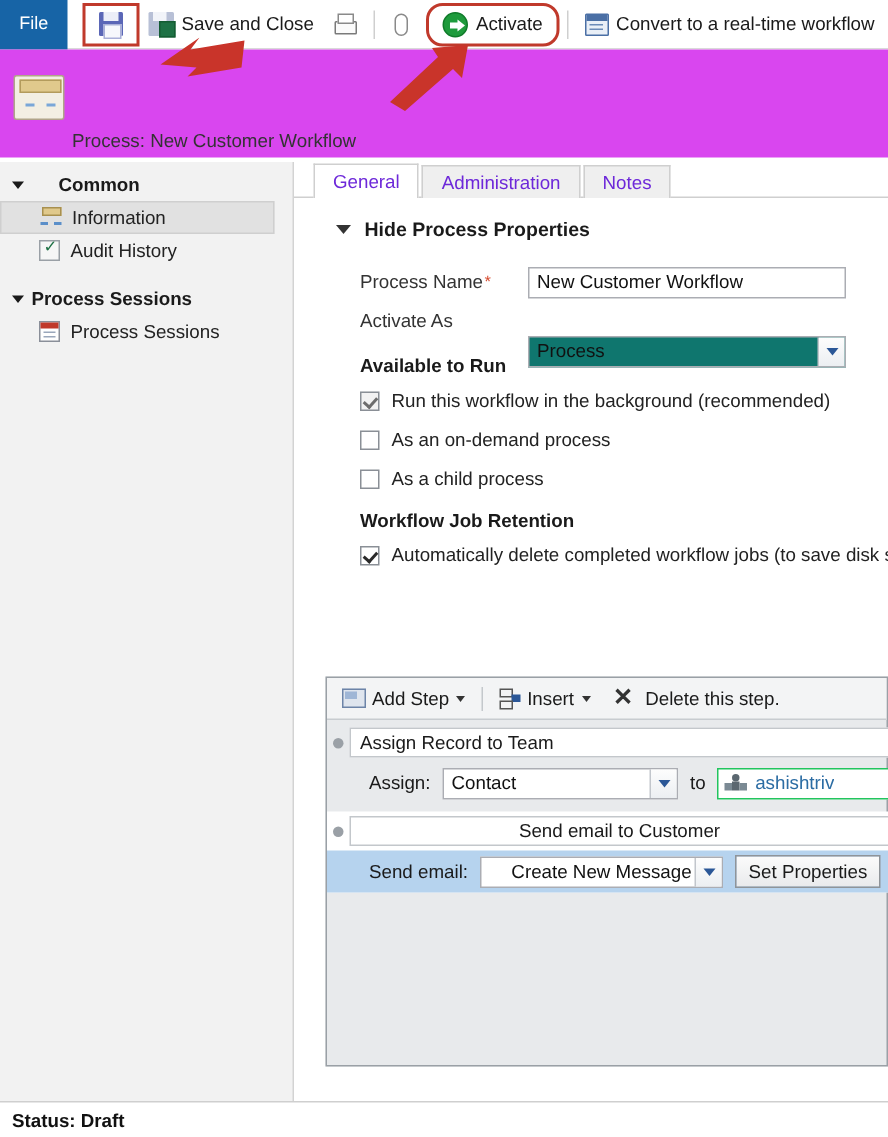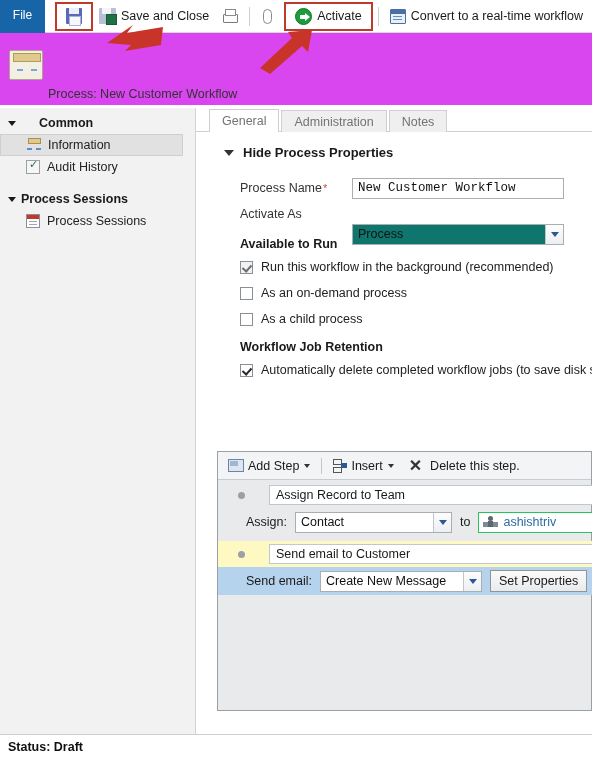--- a/index.html
+++ b/index.html
@@ -115,21 +115,21 @@
   .ni-sessions{ background:#fff; border:1px solid #8a8f99; }
   .ni-sessions::before{content:"";position:absolute;left:0;top:0;width:100%;height:4px;background:#c0392b;}
   .ni-sessions::after{content:"";position:absolute;left:2px;top:6px;width:8px;height:1px;background:#9aa7bb;box-shadow:0 3px 0 #9aa7bb;}
 
   
   .main { position:absolute; left:196px; top:108px; width:396px; height:626px; background:#fff; }
 
   .tabs { position:absolute; left:13px; top:0px; display:flex; align-items:flex-end; height:24px; }
   .tab {
     height:22px; padding:0 12px; display:flex; align-items:center;
-    font-size:12.5px; color:#737373;
+    font-size:12.5px; color:#6d28d9;
     background:#efefef; border:1px solid #cfcfcf; border-bottom:none; margin-right:2px;
   }
   .tab.active { background:#ffffff; border-color:#cfcfcf; height:23px; }
   .tab-underline { position:absolute; left:0px; top:23px; width:396px; height:1px; background:#cfcfcf; }
 
   .section-head {
     position:absolute; left:28px; top:37px;
     display:flex; align-items:center; gap:9px;
     font-weight:bold; font-size:13px; color:#1a1a1a;
   }
@@ -178,21 +178,21 @@
   .ico-addstep { width:16px; height:13px; background:#dfe5ee; border:1px solid #6d84a8; position:relative; }
   .ico-addstep::before{content:"";position:absolute;left:1px;top:1px;width:8px;height:5px;background:#9fb6d6;}
   .ico-insert { width:14px; height:13px; position:relative; }
   .ico-insert::before{content:"";position:absolute;left:0;top:0;width:7px;height:4px;border:1px solid #555;}
   .ico-insert::after{content:"";position:absolute;left:0;top:8px;width:7px;height:4px;border:1px solid #555;}
   .ico-insert-sq{position:absolute;left:8px;top:4px;width:6px;height:5px;background:#2b5797;}
   .ico-x { font-size:16px; color:#333; font-weight:bold; line-height:1; }
   .dd-caret { width:0;height:0;border-left:3.5px solid transparent;border-right:3.5px solid transparent;border-top:4.5px solid #333; margin-left:1px;}
 
   .step-block { position:absolute; left:0; width:375px; }
-  .step-title-row { display:flex; align-items:center; height:26px; padding-left:20px; gap:24px; }
+  .step-title-row { display:flex; align-items:center; height:26px; padding-left:4px; gap:4px; }
   .bullet { width:7px; height:7px; border-radius:50%; background:#9aa0a6; flex:0 0 auto; }
   .step-name-box {
     flex:1; height:20px; background:#fff; border:1px solid #c3c7cb;
     font-size:12.5px; color:#1a1a1a; padding:0 6px; line-height:18px;
     margin-right:0px;
   }
   .step-detail-row { display:flex; align-items:center; height:28px; padding-left:28px; gap:8px; font-size:12.5px;}
   .mini-select {
     width:157px; height:21px; background:#fff; border:1px solid #abadb3;
     font-size:12.5px; color:#111; padding:0 5px; line-height:19px; position:relative;
@@ -209,21 +209,21 @@
   .ico-team::after{content:"";position:absolute;left:0;top:5px;width:15px;height:6px;
     background:
       linear-gradient(#7b8a94,#7b8a94) 0 1px/5px 5px no-repeat,
       linear-gradient(#7b8a94,#7b8a94) 10px 1px/5px 5px no-repeat,
       linear-gradient(#5b6770,#5b6770) 5px 0/5px 6px no-repeat;}
   .btn-setprops {
     height:22px; padding:0 8px; background:linear-gradient(#fbfbfb,#e9eaec);
     border:1px solid #8f9499; font-size:12.5px; color:#1a1a1a;
     display:flex; align-items:center; white-space:nowrap;
   }
-  .step-selected { background:#fef9c3; }
+  .step-selected { background:#ffffff;text-align:center; }
   .step-selected .step-detail-row { background:#b6d3ee; }
 
   
   .statusbar {
     position:absolute; left:0; bottom:0; width:592px; height:24px;
     background:#fff; border-top:1px solid #cfcfcf;
     display:flex; align-items:center; padding-left:8px;
     font-weight:bold; font-size:12.5px; color:#111;
   }
 
@@ -255,21 +255,21 @@
       <div class="tb-btn">
         <span class="ico ico-print"></span>
       </div>
 
       <div class="tb-sep"></div>
 
       <div class="tb-btn">
         <span class="ico ico-clip"></span>
       </div>
 
-      <div class="highlight-box" style="margin-left:6px;">
+      <div class="highlight-box" style="margin-left:6px;border-radius:11px;">
         <div class="tb-btn">
           <span class="ico ico-activate"></span>
           <span>Activate</span>
         </div>
       </div>
 
       <div class="tb-sep"></div>
 
       <div class="tb-btn">
         <span class="ico ico-convert"></span>
@@ -328,21 +328,21 @@
 
     <div class="section-head">
       <span class="caret-down"></span>
       <span>Hide Process Properties</span>
     </div>
 
     <div class="frow" style="left:44px; top:73px;">
       <span class="flabel">Process Name</span>
         <span class="req">*</span>
     </div>
-    <div class="frow" style="left:156px; top:70px;font-family:Liberation Mono, monospace;">
+    <div class="frow" style="left:156px; top:70px;">
       <div class="ftext">New Customer Workflow</div>
     </div>
 
     <div class="frow" style="left:44px; top:99px;">
       <span class="flabel">Activate As</span>
     </div>
     <div class="frow" style="left:156px; top:96px;">
       <div class="fselect">
         <span>Process</span>
         <span class="arrowbox">

